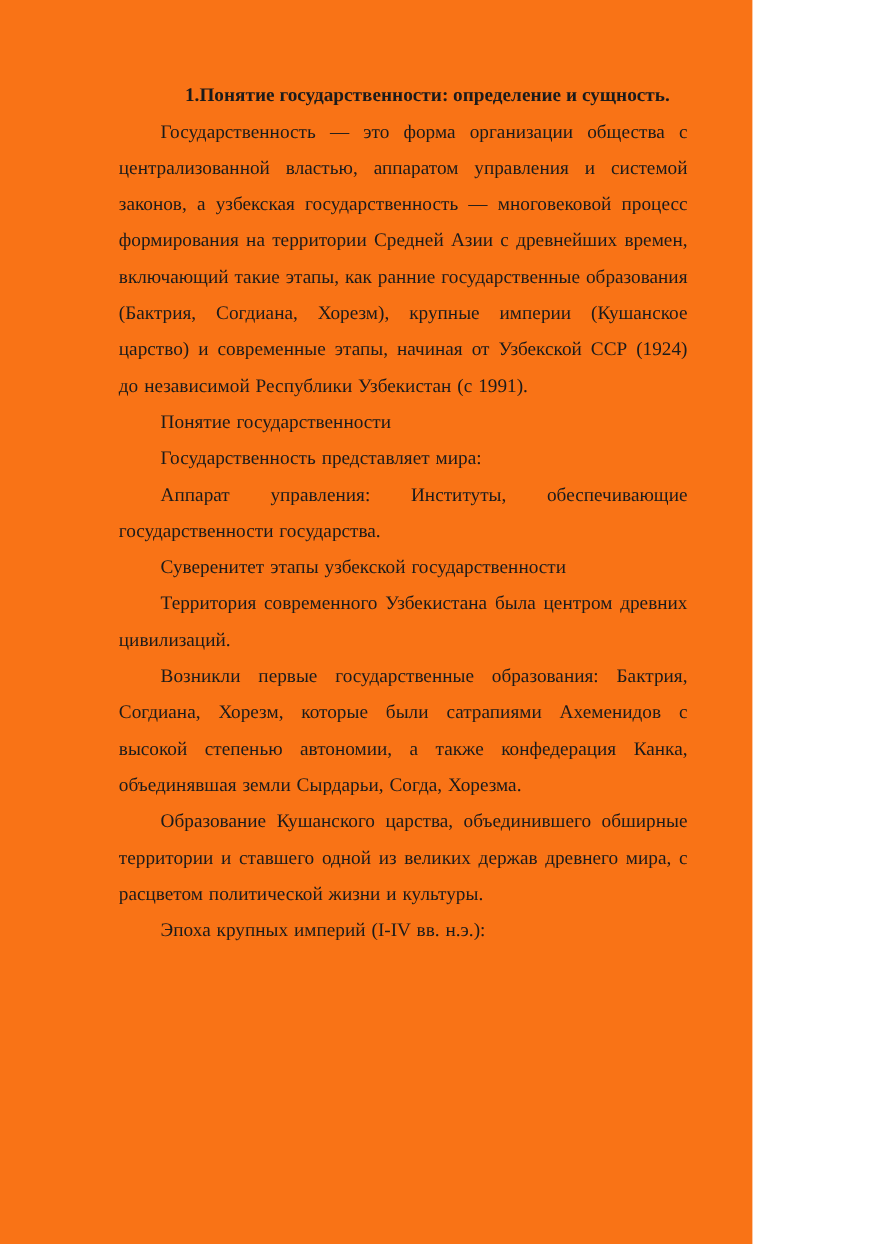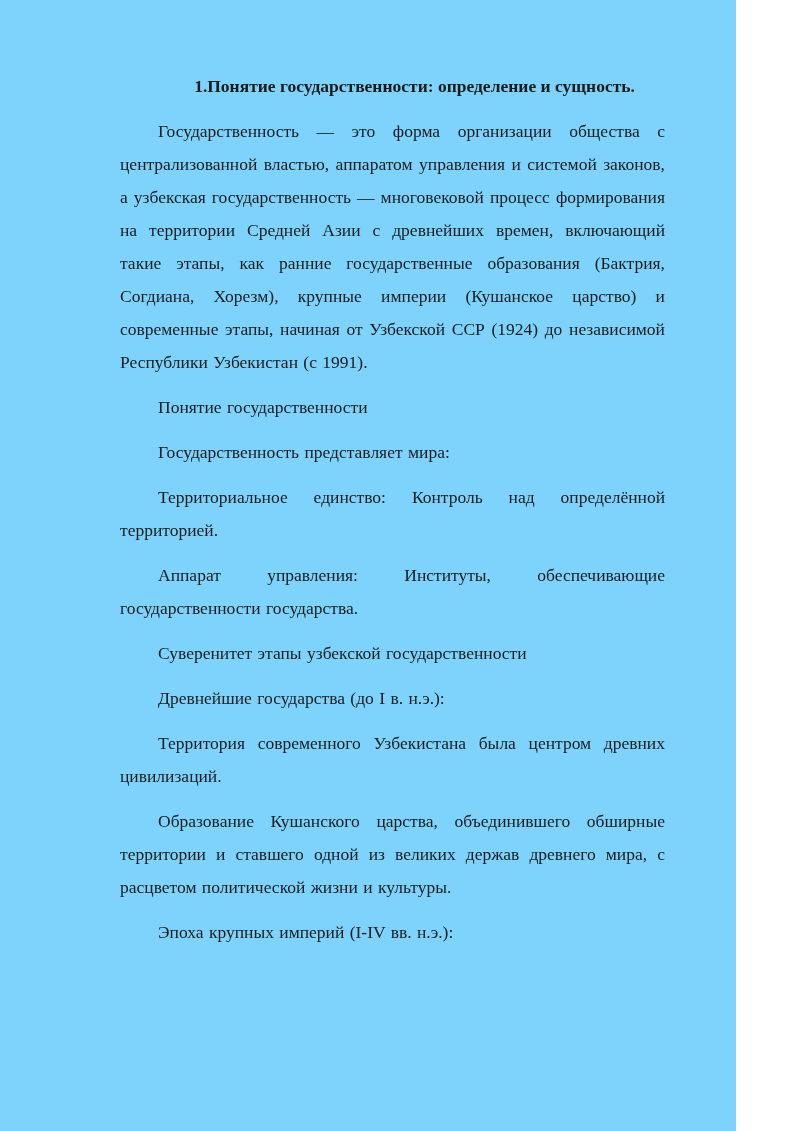--- a/index.html
+++ b/index.html
@@ -2,59 +2,58 @@
 <html><head>
 <meta charset="utf-8">
 <style>
   html, body {
     margin: 0;
     padding: 0;
     background: #ffffff;
   }
   .page {
     position: relative;
-    width: 736px;
+    width: 684px;
     height: 1131px;
     box-sizing: border-box;
-    background: #7dd3fc;
+    background: #f97316;
     padding: 70px 59px 18px 108px;
     font-family: "Liberation Serif", "DejaVu Serif", serif;
     font-size: 17.5px;
     line-height: 33px;
     color: #1b1b1b;
     overflow: hidden;
   }
   .doc-title {
     margin: 0;
     padding: 0;
     font-size: 17.5px;
     line-height: 33px;
     font-weight: bold;
     text-align: center;
     text-indent: 44px; 
     white-space: nowrap;
   }
   .para {
-    margin: 12px;
+    margin: 0;
     padding: 0;
     text-align: justify;
     text-align-last: left;
     text-indent: 38px;
     word-spacing: 1px;
   }
 </style>
 </head>
 <body>
 
 <div class="page">
   <h1 class="doc-title">1.Понятие государственности: определение и сущность.</h1>
 
   <p class="para">Государственность — это форма организации общества с централизованной властью, аппаратом управления и системой законов, а узбекская государственность — многовековой процесс формирования на территории Средней Азии с древнейших времен, включающий такие этапы, как ранние государственные образования (Бактрия, Согдиана, Хорезм), крупные империи (Кушанское царство) и современные этапы, начиная от Узбекской ССР (1924) до независимой Республики Узбекистан (с 1991).</p>
   <p class="para">Понятие государственности</p>
   <p class="para">Государственность представляет мира:</p>
-  <p class="para">Территориальное единство: Контроль над определённой территорией.</p>
   <p class="para">Аппарат управления: Институты, обеспечивающие государственности государства.</p>
   <p class="para">Суверенитет этапы узбекской государственности</p>
-  <p class="para">Древнейшие государства (до I в. н.э.):</p>
   <p class="para">Территория современного Узбекистана была центром древних цивилизаций.</p>
+  <p class="para">Возникли первые государственные образования: Бактрия, Согдиана, Хорезм, которые были сатрапиями Ахеменидов с высокой степенью автономии, а также конфедерация Канка, объединявшая земли Сырдарьи, Согда, Хорезма.</p>
   <p class="para">Образование Кушанского царства, объединившего обширные территории и ставшего одной из великих держав древнего мира, с расцветом политической жизни и культуры.</p>
   <p class="para">Эпоха крупных империй (I-IV вв. н.э.):</p>
 </div>
 
 </body></html>

